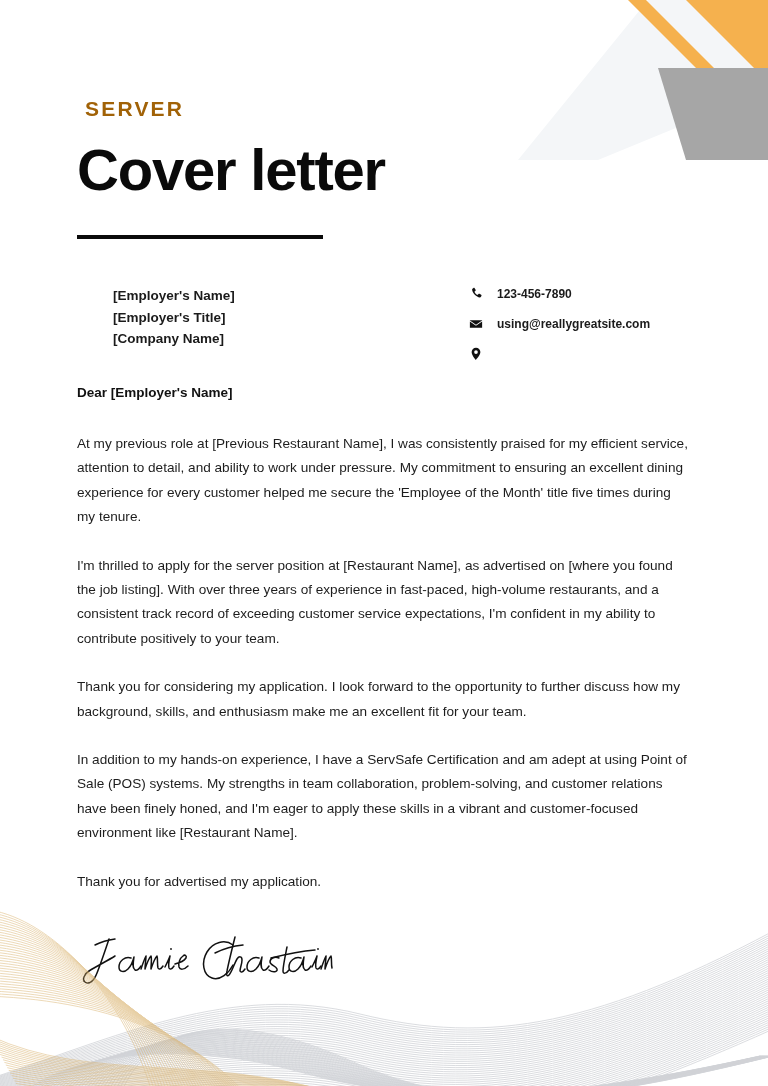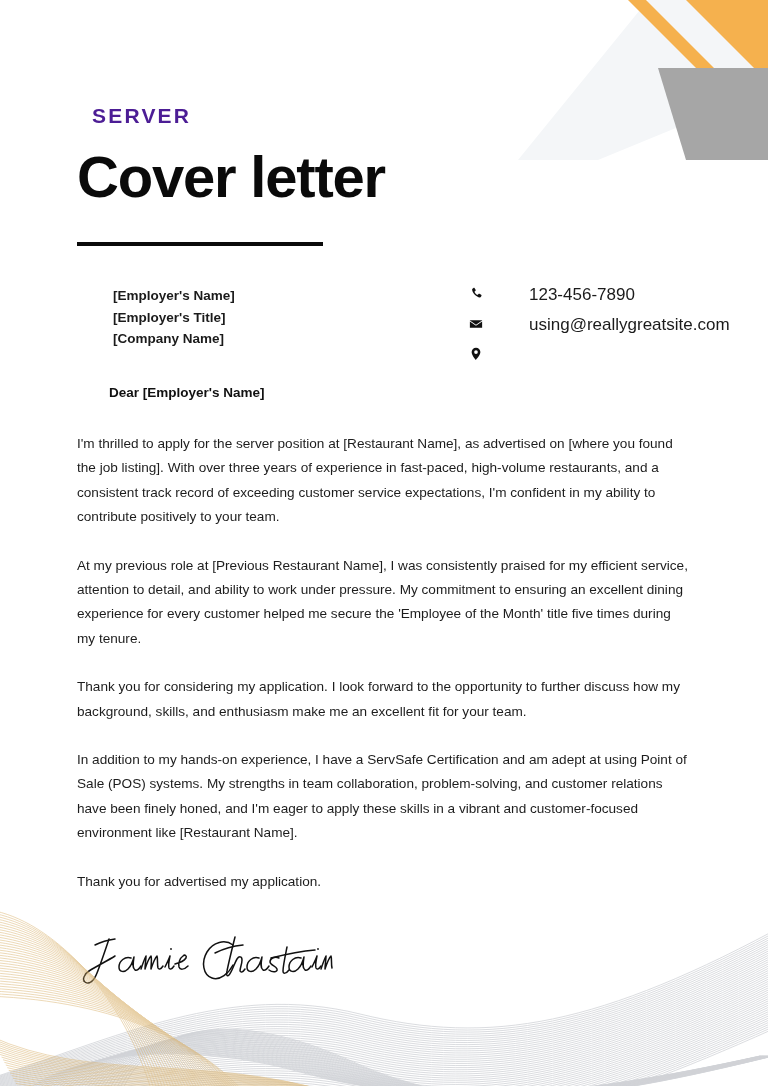--- a/index.html
+++ b/index.html
@@ -43,23 +43,23 @@
   .header-block {
     position: absolute;
     left: 77px;
     top: 90px;
     width: 620px;
   }
   .eyebrow {
     font-size: 21px;
     font-weight: bold;
     letter-spacing: 2.2px;
-    color: #4c1d95;
+    color: #a16207;
     line-height: 1;
-    margin: 15px;
+    margin: 8px;
   }
   .main-title {
     font-size: 58px;
     font-weight: bold;
     letter-spacing: -1.2px;
     color: #0a0a0a;
     line-height: 1;
     margin: 22px 0 8px 0;
   }
   .title-rule {
@@ -98,38 +98,36 @@
   .contact-icon {
     width: 18px;
     min-width: 18px;
     margin-right: 12px;
     display: flex;
     justify-content: center;
     align-items: flex-start;
     padding-top: 2px;
   }
   .contact-text {
-    font-size: 17px;
+    font-size: 12px;
     color: #1b1b1b;
     line-height: 19px;
-    font-weight: 400;
-    margin-left: 32px;
+    font-weight: 700;
   }
   .contact-text .addr-line { display: block; white-space: pre; }
 
   
   .salutation {
     position: absolute;
     left: 77px;
     top: 385px;
     font-size: 13.5px;
     font-weight: 700;
     color: #111111;
     white-space: pre;
-    margin-left: 32px;
   }
   .body-block {
     position: absolute;
     left: 77px;
     top: 432px;
     width: 614px;
   }
   .body-par {
     font-size: 13.6px;
     color: #1d1d1d;
@@ -201,22 +199,22 @@
           </svg>
         </span>
       </div>
 
     </div>
   </div>
 
   <div class="salutation">Dear [Employer's Name]</div>
 
   <div class="body-block">
+    <p class="body-par">At my previous role at [Previous Restaurant Name], I was consistently praised for my efficient service, attention to detail, and ability to work under pressure. My commitment to ensuring an excellent dining experience for every customer helped me secure the 'Employee of the Month' title five times during my tenure.</p>
     <p class="body-par">I'm thrilled to apply for the server position at [Restaurant Name], as advertised on [where you found the job listing]. With over three years of experience in fast-paced, high-volume restaurants, and a consistent track record of exceeding customer service expectations, I'm confident in my ability to contribute positively to your team.</p>
-    <p class="body-par">At my previous role at [Previous Restaurant Name], I was consistently praised for my efficient service, attention to detail, and ability to work under pressure. My commitment to ensuring an excellent dining experience for every customer helped me secure the 'Employee of the Month' title five times during my tenure.</p>
     <p class="body-par">Thank you for considering my application. I look forward to the opportunity to further discuss how my background, skills, and enthusiasm make me an excellent fit for your team.</p>
     <p class="body-par">In addition to my hands-on experience, I have a ServSafe Certification and am adept at using Point of Sale (POS) systems. My strengths in team collaboration, problem-solving, and customer relations have been finely honed, and I'm eager to apply these skills in a vibrant and customer-focused environment like [Restaurant Name].</p>
     <p class="body-par">Thank you for advertised my application.</p>
   </div>
 
   <div class="signature-wrap">
     <svg width="260" height="70" viewBox="0 0 260 70">
       <title>Jamie Chastain</title>
       <g fill="none" stroke="#111111" stroke-width="1.5" stroke-linecap="round" stroke-linejoin="round">
 

